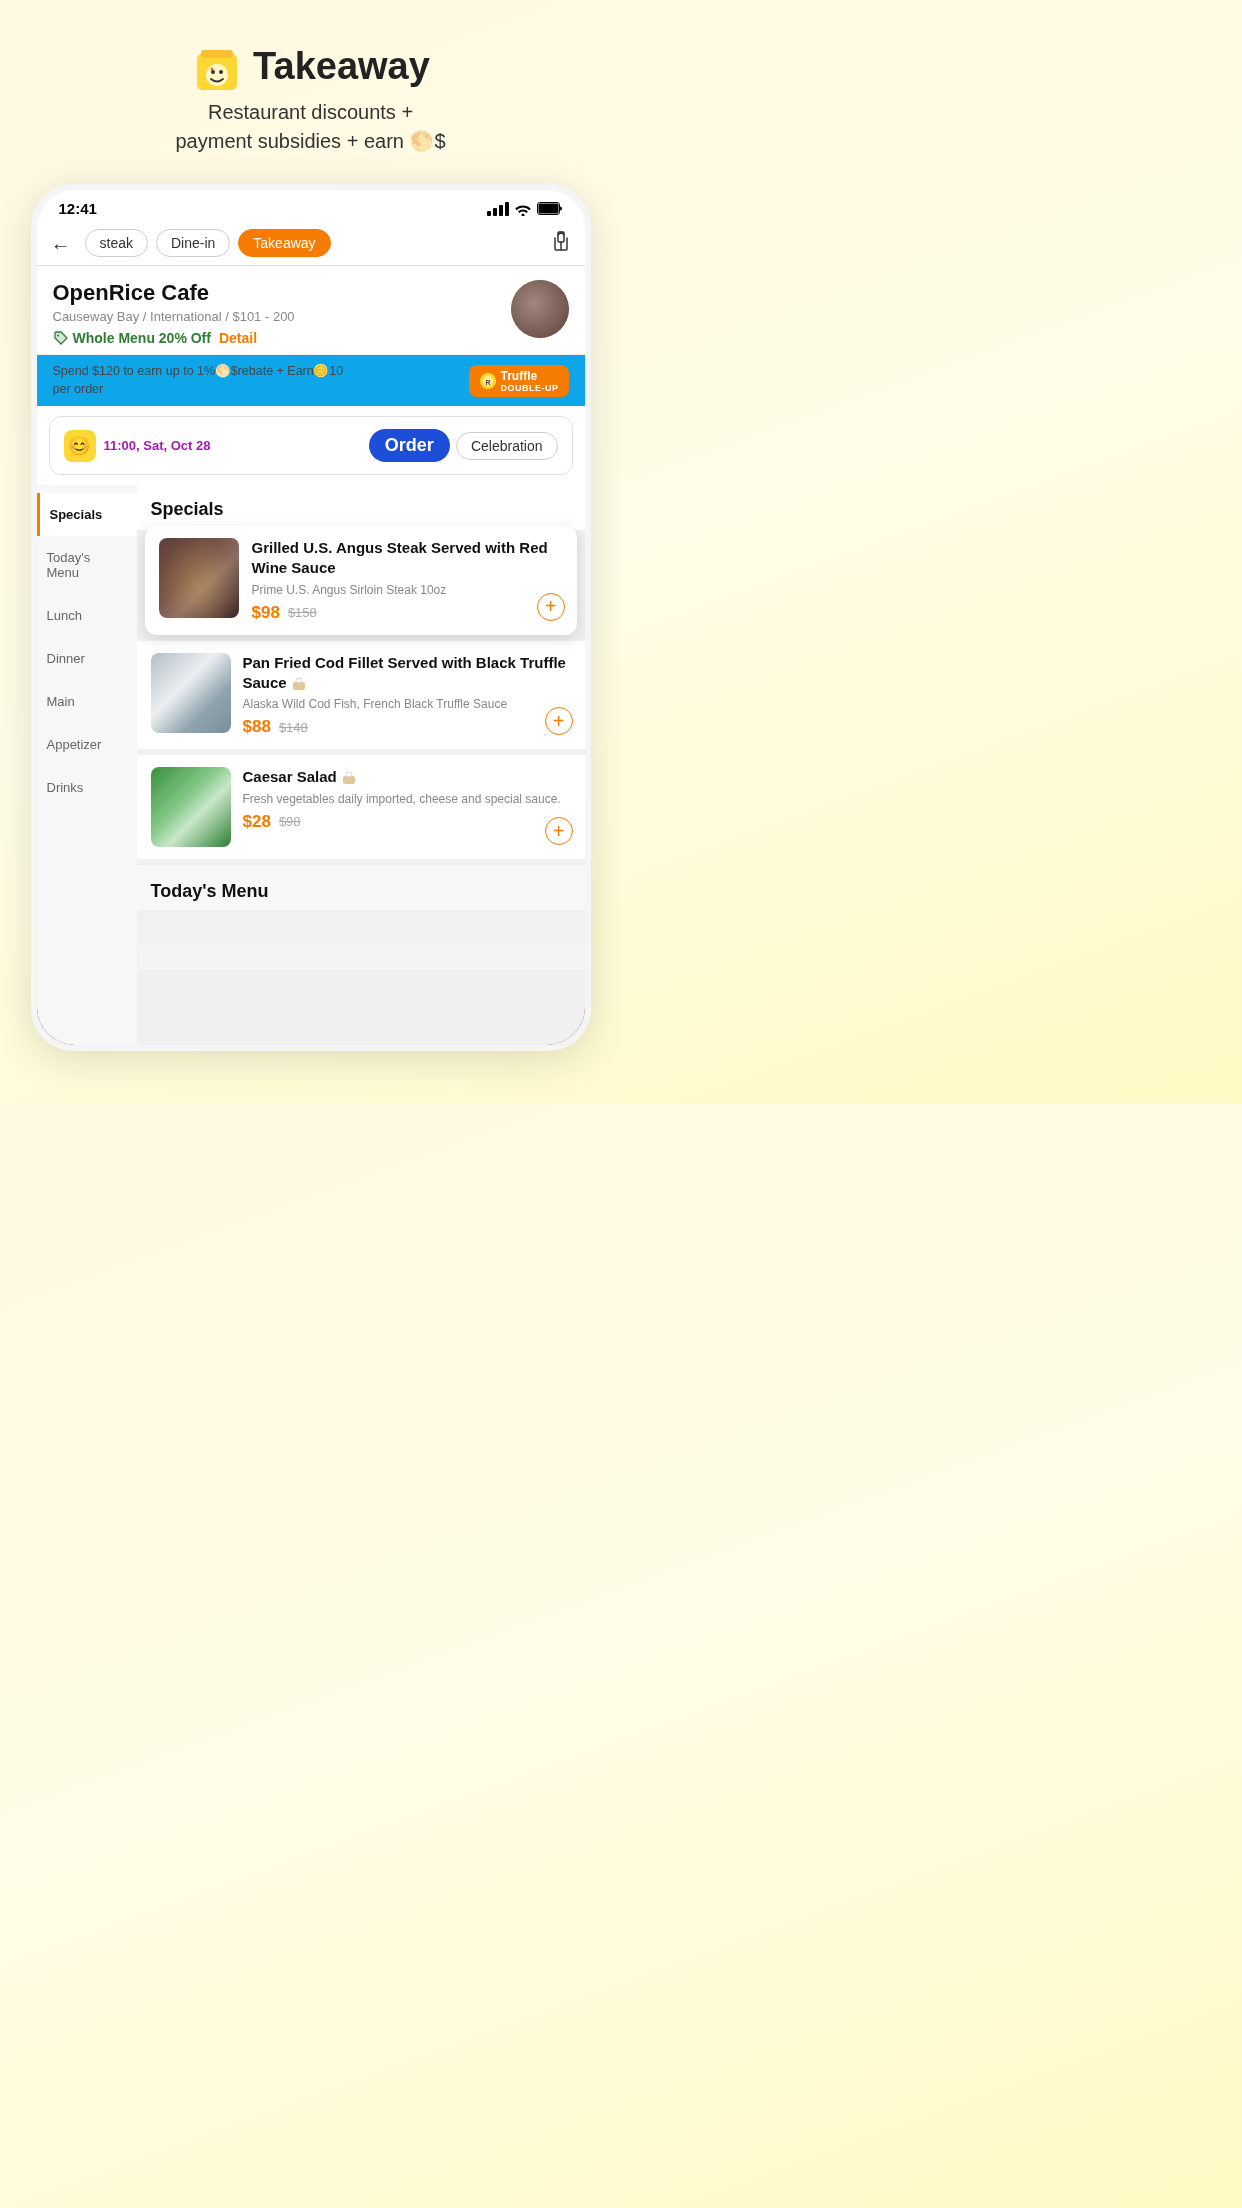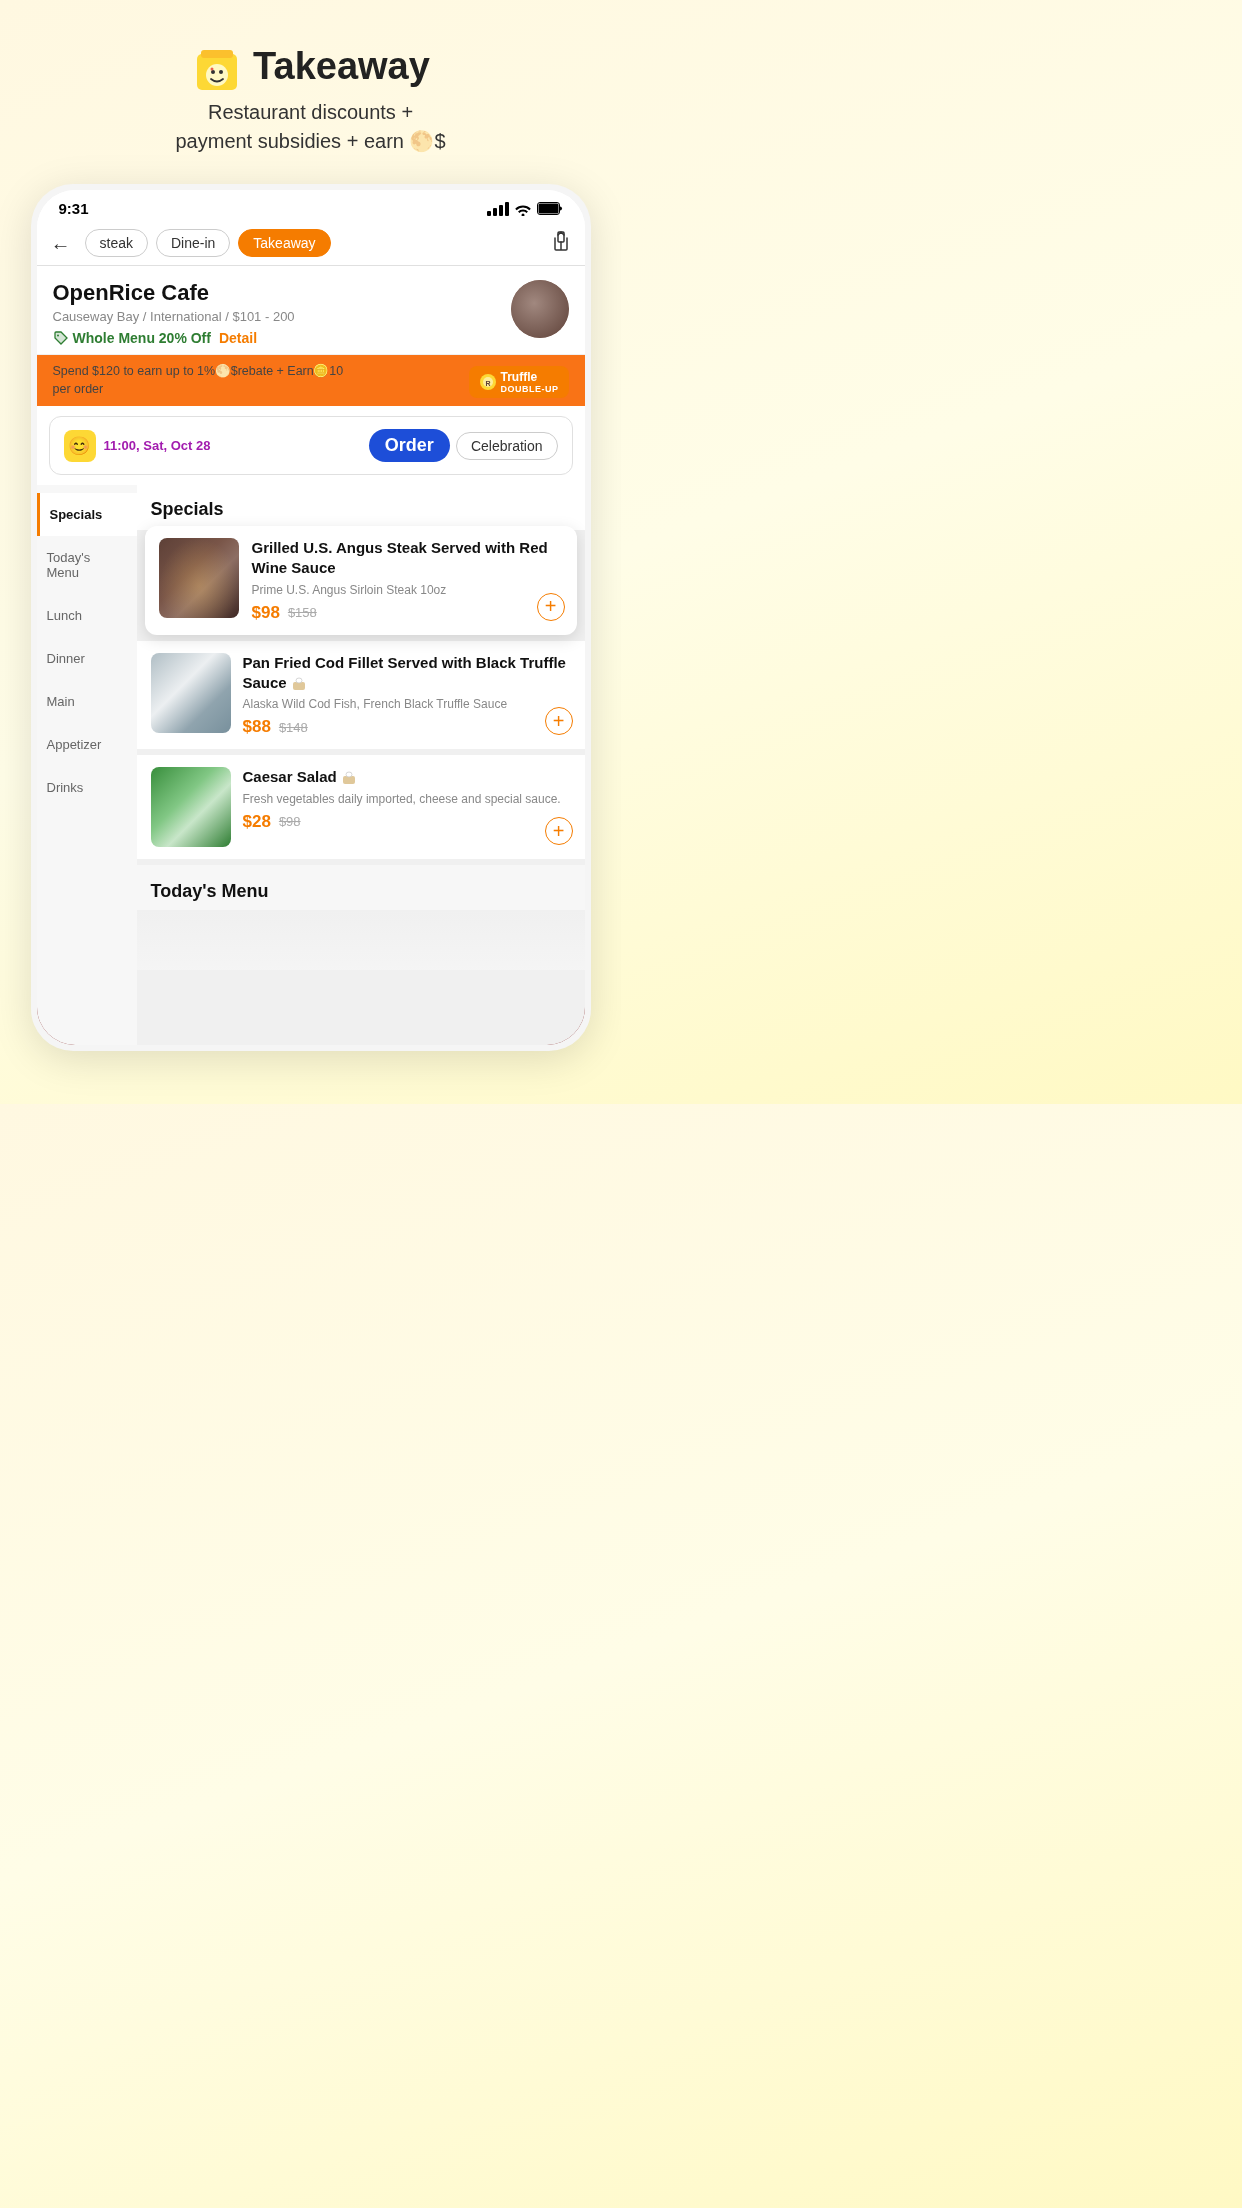--- a/index.html
+++ b/index.html
@@ -150,23 +150,23 @@
     }
     .detail-link {
       color: #f57c00;
       font-size: 14px;
       font-weight: 600;
     }
 
     
     .earn-row {
       padding: 8px 16px;
-      background: #f97316;
-      display: flex;
-      align-items: flex-end;
+      background: #0ea5e9;
+      display: flex;
+      align-items: center;
       justify-content: space-between;
       border-top: 1px solid #f0f0f0;
     }
     .earn-text { font-size: 12.5px; color: #444; line-height: 1.4; flex: 1; }
     .reward-badge {
       background: #f57c00;
       border-radius: 8px;
       padding: 4px 10px;
       display: flex; align-items: center; gap: 4px;
     }
@@ -345,21 +345,21 @@
   </div>
   <div class="app-subtitle">
     Restaurant discounts +<br>payment subsidies + earn 🌕$
   </div>
 </div>
 
 <div class="phone-frame">
   <div class="phone-inner">
 
     <div class="status-bar">
-      <span class="status-time">9:31</span>
+      <span class="status-time">12:41</span>
       <div class="status-icons">
         <div class="signal-bars">
           <div class="bar" style="height:5px"></div>
           <div class="bar" style="height:8px"></div>
           <div class="bar" style="height:11px"></div>
           <div class="bar" style="height:14px"></div>
         </div>
         <svg width="18" height="14" viewBox="0 0 18 14" fill="none">
           <path d="M9 11.5a1.5 1.5 0 100 3 1.5 1.5 0 000-3z" fill="#000"></path>
           <path d="M9 7.5C7.07 7.5 5.32 8.28 4.04 9.55l1.42 1.42A5 5 0 019 9.5a5 5 0 013.54 1.47l1.42-1.42A7 7 0 009 7.5z" fill="#000"></path>

